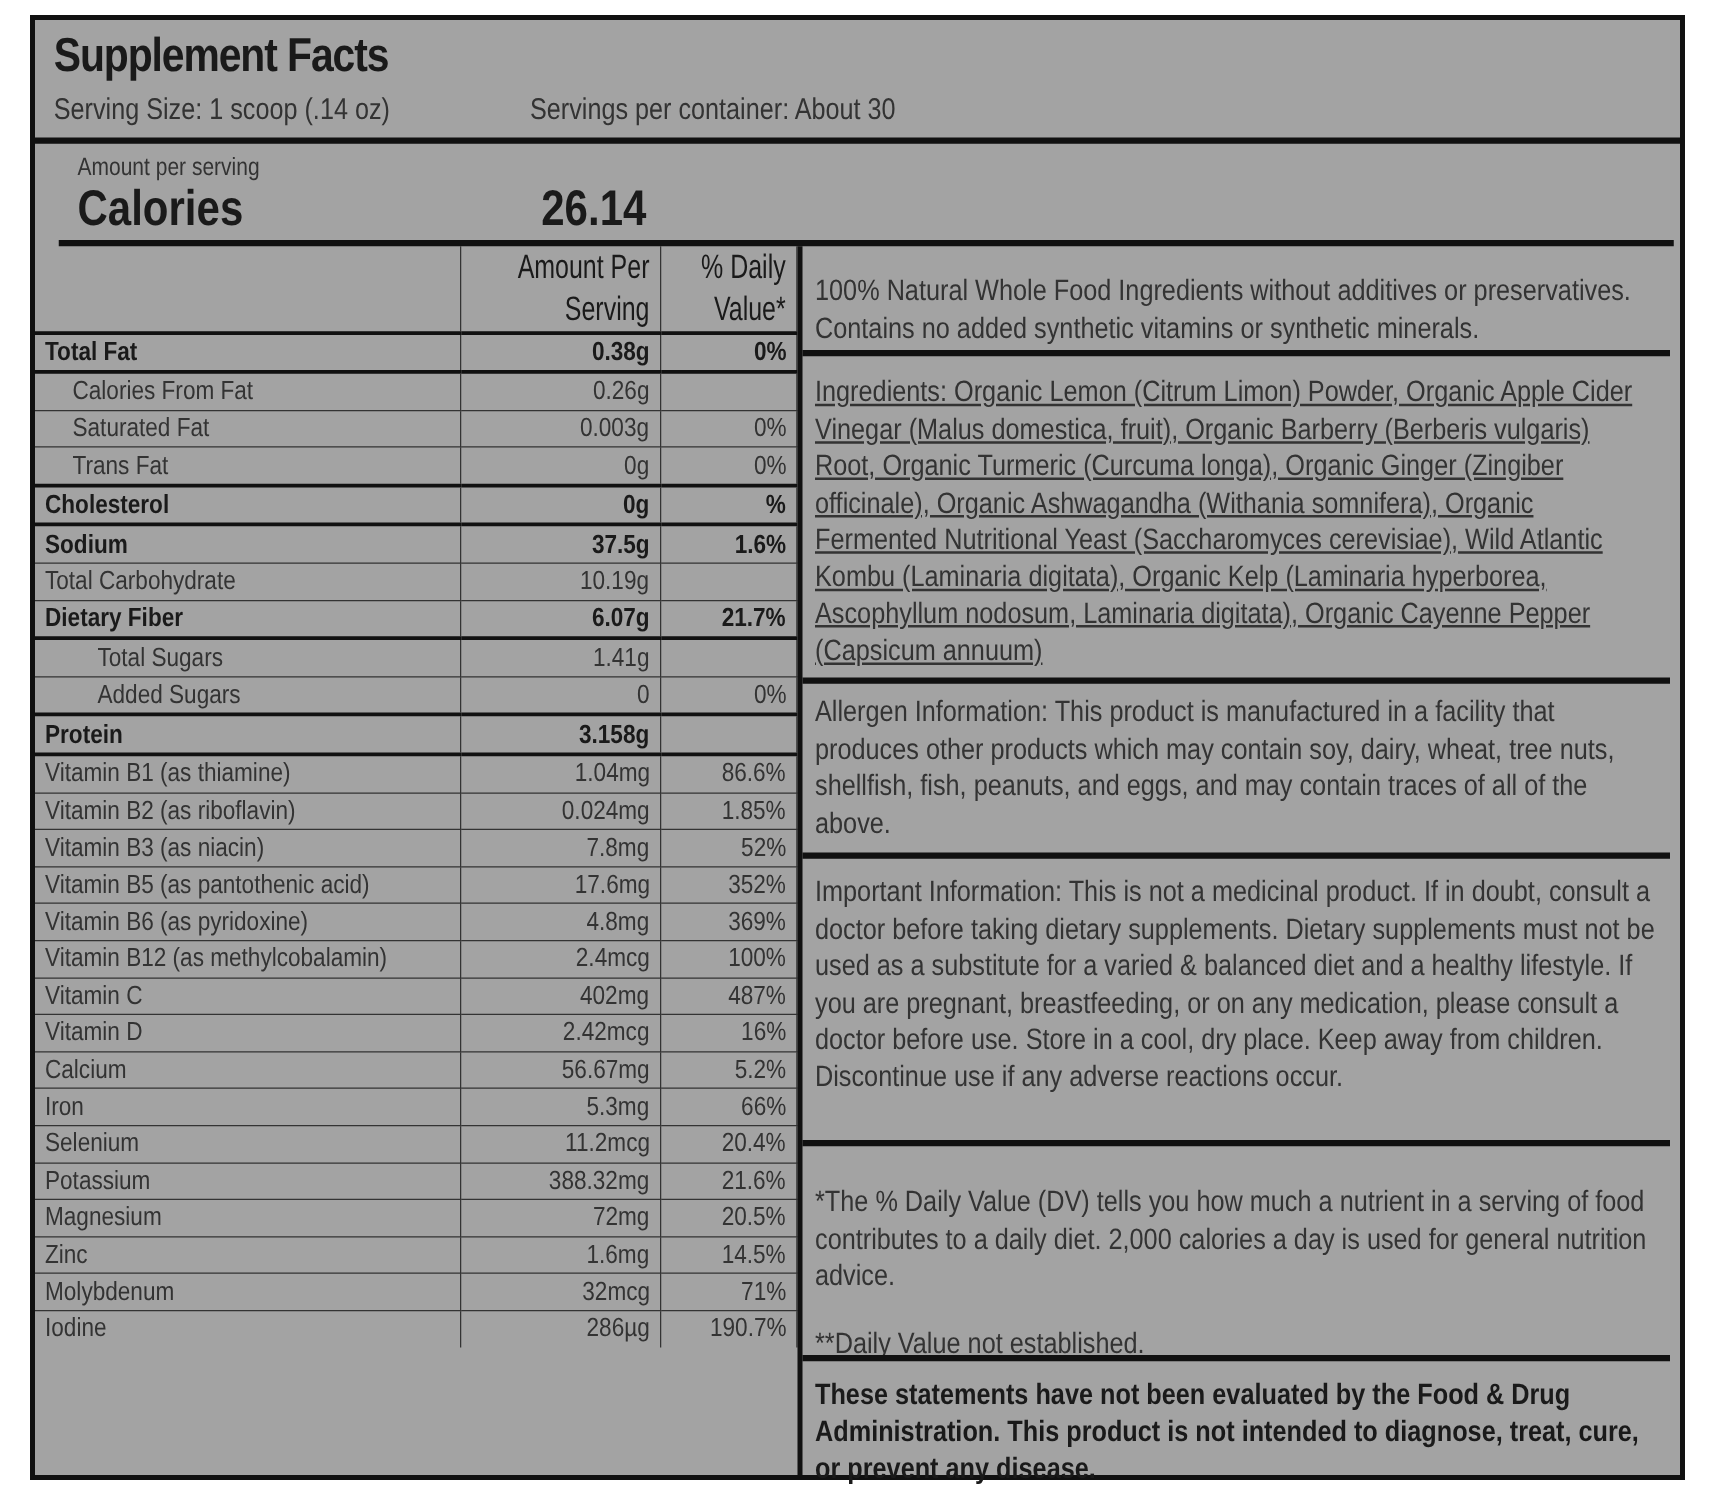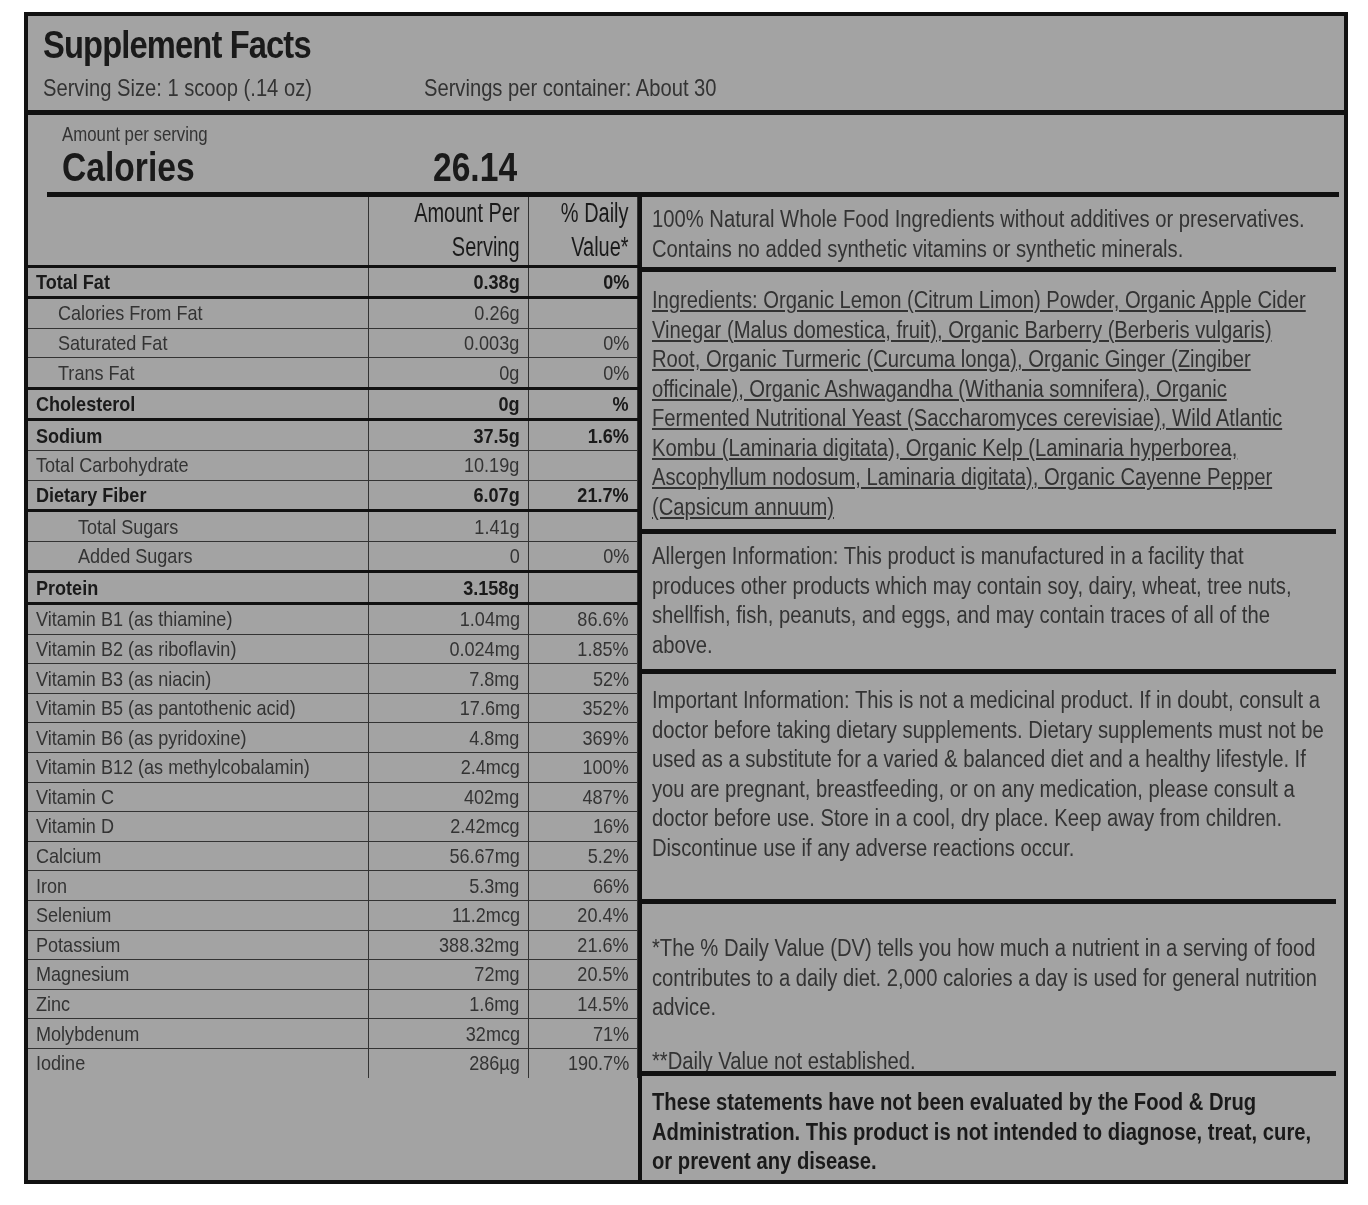--- a/index.html
+++ b/index.html
@@ -27,21 +27,21 @@
   table.nut td.a { width: 130px; }
   table.nut td.d { width: 100px; }
   table.nut tr.head td { height: 66px; font-weight: normal; font-size: 27px; line-height: 1.25; border-top: none; color:#1a1a1a; }
   table.nut tr.b td { font-weight: bold; color:#1a1a1a; }
   table.nut tr.thick td { border-top: 3.5px solid #111; margin-left: 26px; }
   table.nut td.ind1 { padding-left: 30px; }
   table.nut td.ind2 { padding-left: 50px; }
   table.nut tr:last-child td { border-bottom: none; }
 
   .right { position: absolute; left: 610px; top: 181px; width: 706px; bottom: 0; border-left: 4px solid #111; }
-  .box { position: absolute; left: 0; width: 694px; box-sizing: border-box; padding: 8px 10px; font-size: 23.5px; line-height: 29.5px; color: #333; }
+  .box { position: absolute; left: 0; width: 694px; box-sizing: border-box; padding: 8px 10px; font-size: 23.5px; line-height: 29.5px; color: #333; margin-top: 13px; }
   .box p { margin: 0; transform: scaleX(0.86); transform-origin: left; width: 116%; }
   .box.sep { border-top: 5px solid #111; }
   .b1 { top: 0; height: 70px; }
   .b2 { top: 70px; height: 262px; padding-top: 14px; text-decoration: underline; }
   .b3 { top: 332px; height: 140px; }
   .b4 { top: 472px; height: 230px; padding-top: 12px; }
   .b5 { top: 702px; height: 172px; padding-top: 30px; }
   .b6 { top: 874px; height: 117px; padding-top: 12px; font-weight: bold; color: #1a1a1a; }
   .gap { height: 24px; }
 </style>

